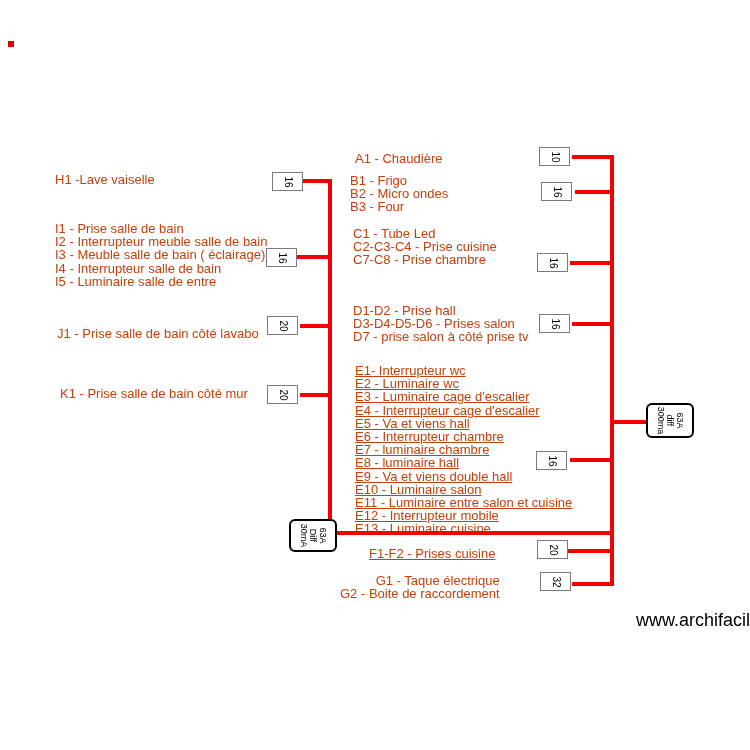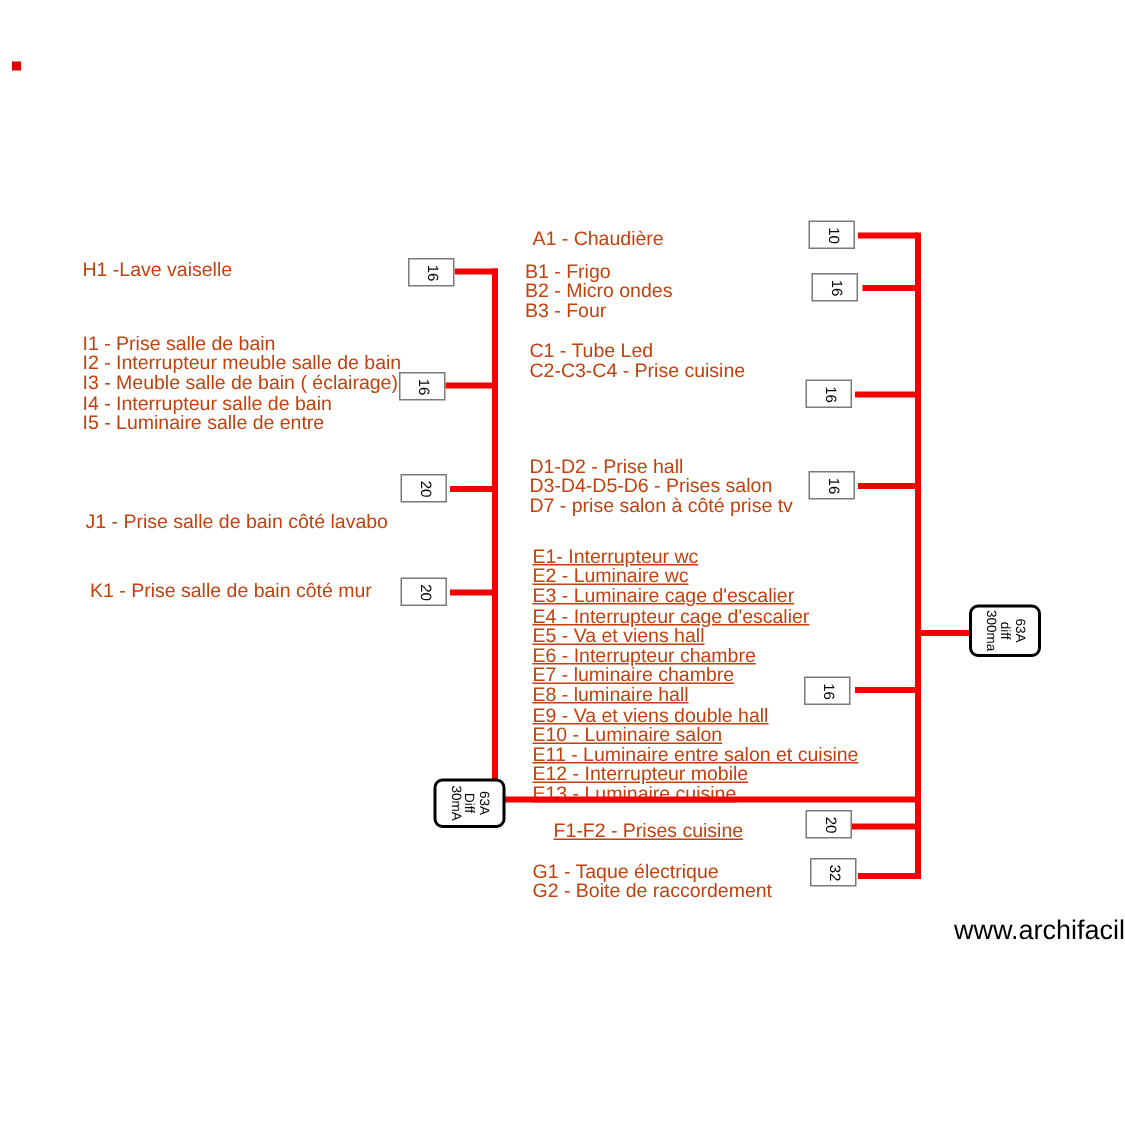--- a/index.html
+++ b/index.html
@@ -52,38 +52,39 @@
   <div class="lbl" style="left:55px;top:173px;">
     <div>H1 -Lave vaiselle</div>
   </div>
   <div class="lbl" style="left:55px;top:222px;">
     <div>I1 - Prise salle de bain</div>
     <div>I2 - Interrupteur meuble salle de bain</div>
     <div>I3 - Meuble salle de bain ( éclairage)</div>
     <div>I4 - Interrupteur salle de bain</div>
     <div>I5 - Luminaire salle de entre</div>
   </div>
-  <div class="lbl" style="left:57px;top:327px;margin-top:14px;">
+  <div class="lbl" style="left:57px;top:327px;">
     <div>J1 - Prise salle de bain côté lavabo</div>
   </div>
   <div class="lbl" style="left:60px;top:387px;">
     <div>K1 - Prise salle de bain côté mur</div>
   </div>
 
   <div class="lbl" style="left:355px;top:152px;">
     <div>A1 - Chaudière</div>
   </div>
   <div class="lbl" style="left:350px;top:174px;">
     <div>B1 - Frigo</div>
     <div>B2 - Micro ondes</div>
     <div>B3 - Four</div>
   </div>
   <div class="lbl" style="left:353px;top:227px;">
     <div>C1 - Tube Led</div>
     <div>C2-C3-C4 - Prise cuisine</div>
+    <div>C7-C8 - Prise chambre</div>
   </div>
   <div class="lbl" style="left:353px;top:304px;">
     <div>D1-D2 - Prise hall</div>
     <div>D3-D4-D5-D6 - Prises salon</div>
     <div>D7 - prise salon à côté prise tv</div>
   </div>
   <div class="lbl" style="left:355px;top:364px;text-decoration:underline;">
     <div>E1- Interrupteur wc</div>
     <div>E2 - Luminaire wc</div>
     <div>E3 - Luminaire cage d'escalier</div>
@@ -94,21 +95,21 @@
     <div>E8 - luminaire hall</div>
     <div>E9 - Va et viens double hall</div>
     <div>E10 - Luminaire salon</div>
     <div>E11 - Luminaire entre salon et cuisine</div>
     <div>E12 - Interrupteur mobile</div>
     <div>E13 - Luminaire cuisine</div>
   </div>
   <div class="lbl" style="left:369px;top:547px;text-decoration:underline;">
     <div>F1-F2 - Prises cuisine</div>
   </div>
-  <div class="lbl" style="left:355px;top:574px;">
+  <div class="lbl" style="left:340px;top:574px;text-align:right;">
     <div>G1 - Taque électrique</div>
     <div>G2 - Boite de raccordement</div>
   </div>
 
   <div class="breaker" style="left:272px;top:172px;">
     <span class="val">16</span>
   </div>
   <div class="breaker" style="left:266px;top:248px;">
     <span class="val">16</span>
   </div>

